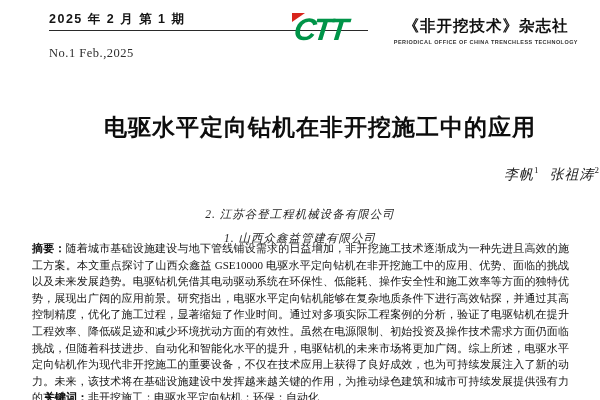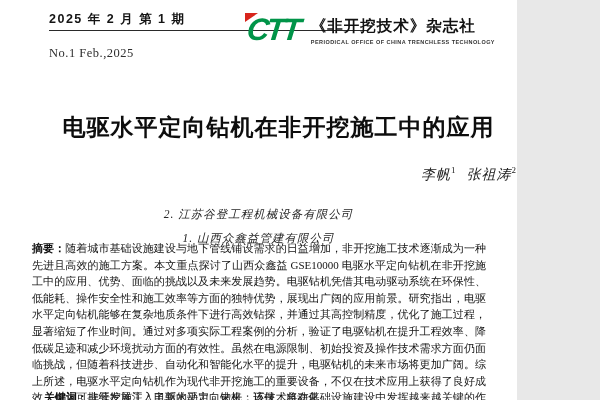--- a/index.html
+++ b/index.html
@@ -1,18 +1,18 @@
 <!DOCTYPE html>
 <html><head>
 <meta charset="utf-8">
 <style>
   html, body { margin: 0; padding: 0; background: #e8e8e8; }
   .page {
     position: relative;
-    width: 517px;
+    width: 600px;
     height: 400px;
     background: #ffffff;
     overflow: hidden;
     font-family: "Liberation Serif", "DejaVu Serif", serif;
     color: #1a1a1a;
   }
 
   
   .issue-block {
     position: absolute;
@@ -67,21 +67,21 @@
     top: 0px;
     font-family: "Liberation Sans", "DejaVu Sans", sans-serif;
     font-style: italic;
     font-weight: bold;
     font-size: 31px;
     line-height: 36px;
     letter-spacing: -3px;
     color: #009448;
     transform: skewX(-6deg);
   }
-  .journal-names { text-align: left; }
+  .journal-names { text-align: center; margin-left: 36px; }
   .journal-cn {
     font-family: "Liberation Sans", "DejaVu Sans", sans-serif;
     font-weight: bold;
     font-size: 15.5px;
     letter-spacing: 1px;
     color: #111;
     white-space: nowrap;
   }
   .journal-en {
     margin-top: 2px;

